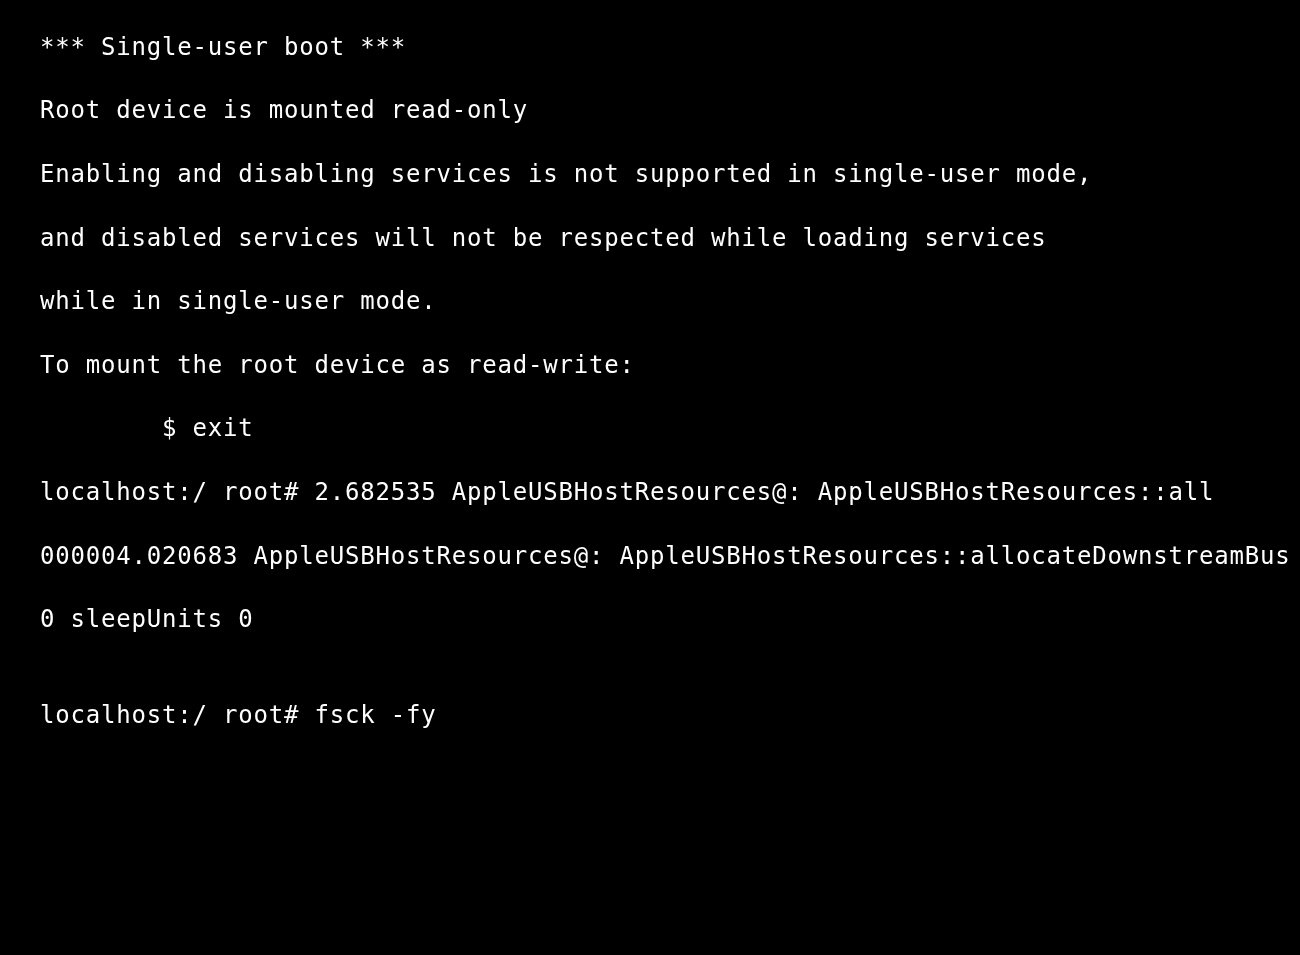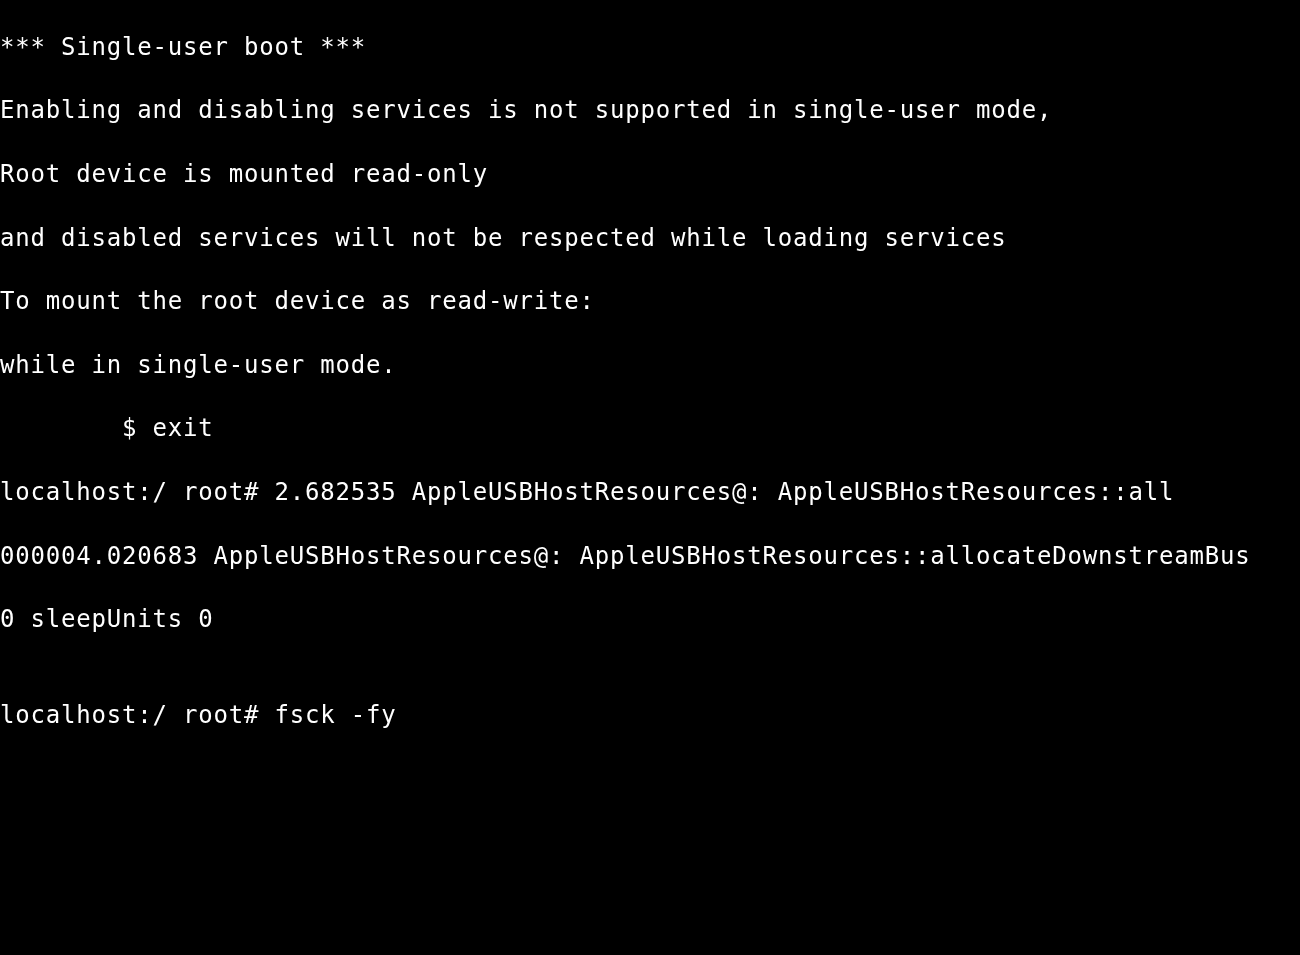--- a/index.html
+++ b/index.html
@@ -16,32 +16,33 @@
     font-family: "Menlo", "Consolas", "DejaVu Sans Mono", "Liberation Mono", monospace;
     font-size: 24px;
     line-height: 31.8px;
     letter-spacing: 0.8px;
     white-space: pre;
     padding: 0;
     font-weight: 500;
   }
   .line {
     display: block;
+    padding-left: 40px;
   }
 </style>
 </head>
 <body>
 
 <div id="terminal">
 <span class="line">*** Single-user boot ***</span>
+<span class="line">Root device is mounted read-only</span>
 <span class="line">Enabling and disabling services is not supported in single-user mode,</span>
-<span class="line">Root device is mounted read-only</span>
 <span class="line">and disabled services will not be respected while loading services</span>
+<span class="line">while in single-user mode.</span>
 <span class="line">To mount the root device as read-write:</span>
-<span class="line">while in single-user mode.</span>
 <span class="line">        $ exit</span>
 <span class="line">localhost:/ root# 2.682535 AppleUSBHostResources@: AppleUSBHostResources::all</span>
 <span class="line">000004.020683 AppleUSBHostResources@: AppleUSBHostResources::allocateDownstreamBus</span>
 <span class="line">0 sleepUnits 0</span>
 <span class="line"></span>
 <span class="line">localhost:/ root# fsck -fy</span>
 
 
 
 

